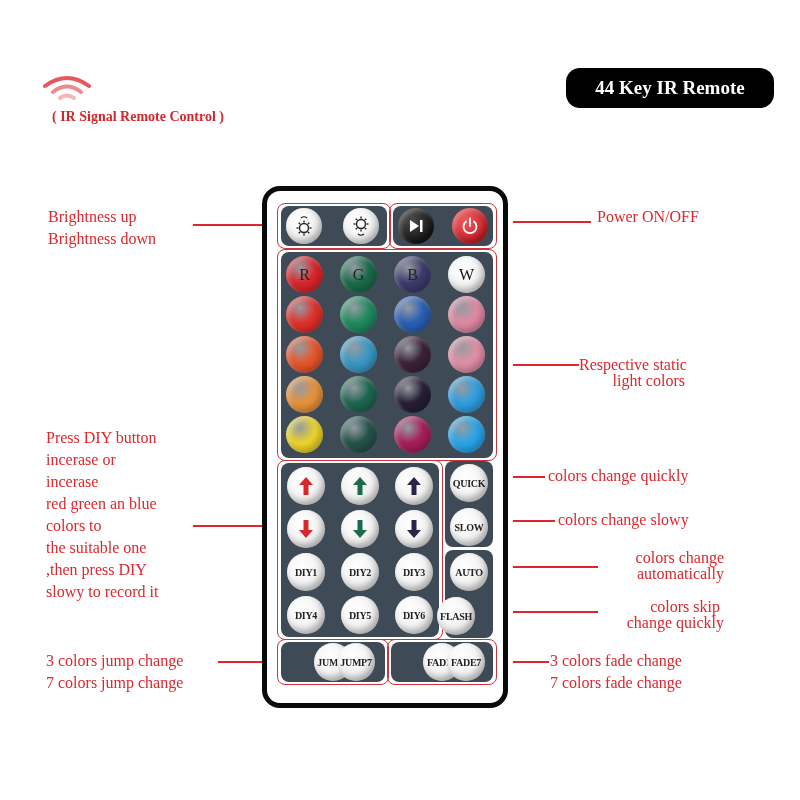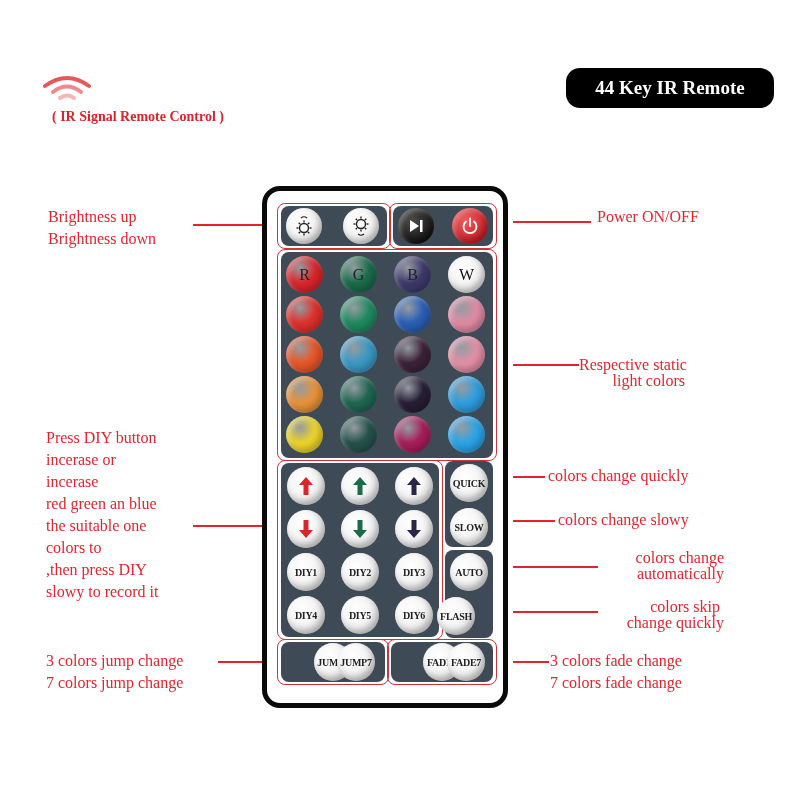--- a/index.html
+++ b/index.html
@@ -43,22 +43,22 @@
 
 <div class="abs red-text" style="left:48px;top:206px;">Brightness up</div>
 <div class="abs red-text" style="left:48px;top:228px;">Brightness down</div>
 <div class="line" style="left:193px;top:224px;width:72px;"></div>
 
 <div class="abs" style="left:46px;top:427px;">
   <div class="red-text">Press DIY button</div>
   <div class="red-text">incerase or</div>
   <div class="red-text">incerase</div>
   <div class="red-text">red green an blue</div>
+  <div class="red-text">colors to</div>
   <div class="red-text">the suitable one</div>
-  <div class="red-text">colors to</div>
   <div class="red-text">,then press DIY</div>
   <div class="red-text">slowy to record it</div>
 </div>
 <div class="line" style="left:193px;top:525px;width:72px;"></div>
 
 <div class="abs red-text" style="left:46px;top:650px;">3 colors jump change</div>
 <div class="abs red-text" style="left:46px;top:672px;">7 colors jump change</div>
 <div class="line" style="left:218px;top:661px;width:47px;"></div>
 
 <div class="line" style="left:513px;top:221px;width:78px;"></div>

